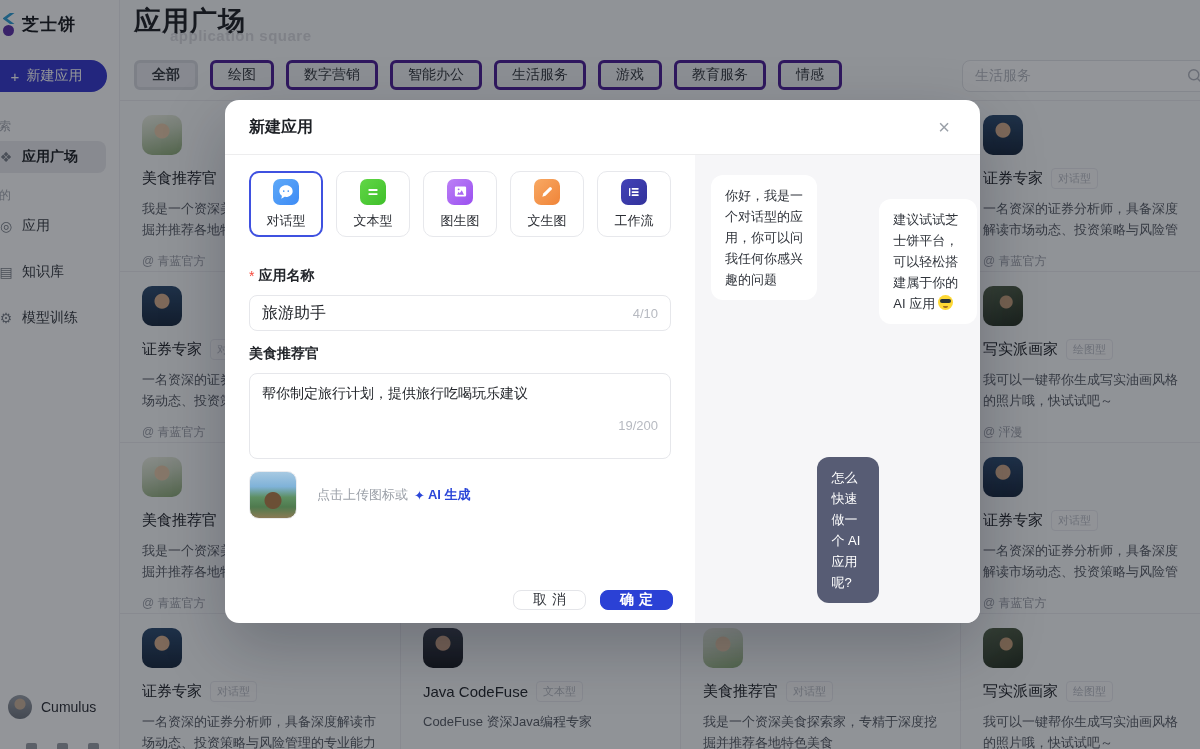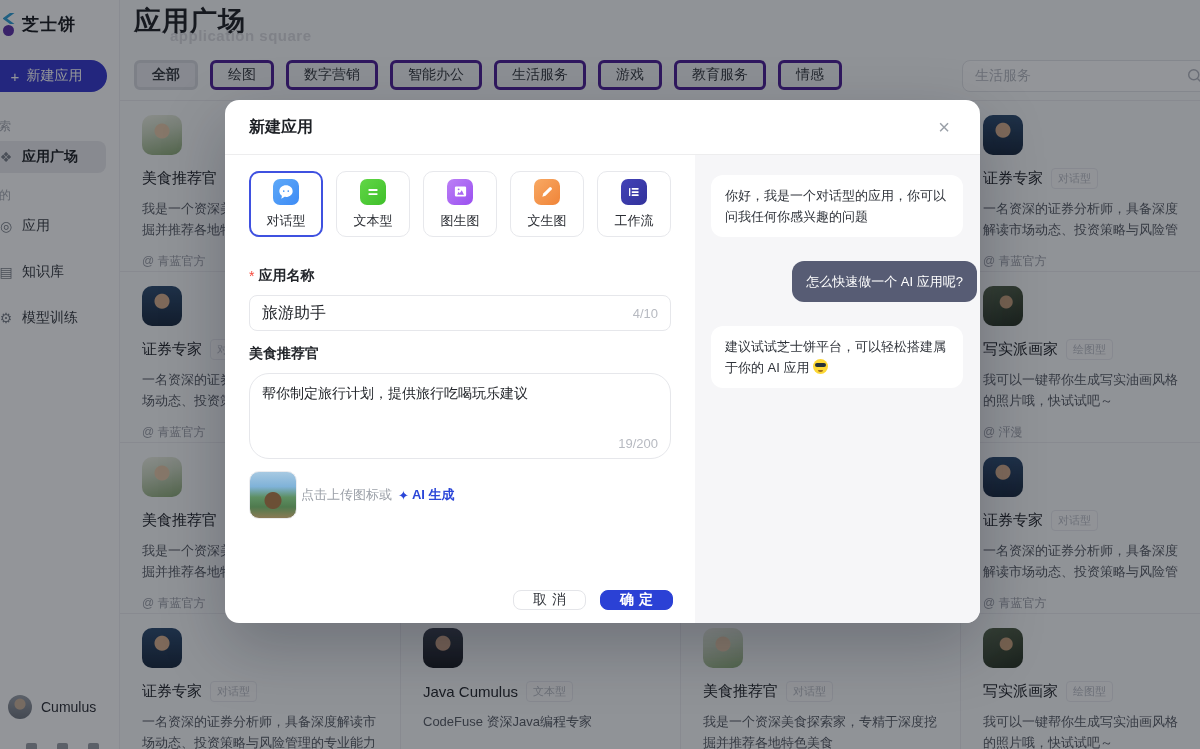--- a/index.html
+++ b/index.html
@@ -74,36 +74,36 @@
   .ti-img  { background:linear-gradient(135deg,#bc80f6,#9a4ff0); }
   .ti-flow { background:linear-gradient(135deg,#4343b8,#32329b); }
   .tlabel { font-size:13px; color:#2a2d33; }
 
   .field-label { display:flex; align-items:center; gap:4px; font-size:14px; font-weight:700; color:#23262b; }
   .req { color:#f5483b; font-weight:400; }
   .lbl1 { margin-top:30px; } .lbl2 { margin-top:14px; } .lbl3 { margin-top:27px; }
   .text-input { margin-top:10px; height:36px; border:1px solid #e6e7eb; border-radius:8px; display:flex; align-items:center; padding:0 12px; }
   .text-input input { border:none; outline:none; flex:1; font-size:16px; color:#23262b; font-family:inherit; background:transparent; }
   .counter { font-size:13px; color:#b7bac1; white-space:nowrap; }
-  .textarea { margin-top:10px; height:86px; border:1px solid #e6e7eb; border-radius:20px; padding:9px 12px; position:relative; }
+  .textarea { margin-top:10px; height:86px; border:1px solid #e6e7eb; border-radius:8px; padding:9px 12px; position:relative; }
   .textarea .ta-text { font-size:14px; color:#23262b; line-height:21px; }
-  .textarea .counter { position:absolute; right:12px; bottom:7px; }
-  .icon-upload-row { margin-top:12px; display:flex; align-items:center; gap:4px; }
+  .textarea .counter { position:absolute; right:12px; bottom:25px; }
+  .icon-upload-row { margin-top:12px; display:flex; align-items:center; gap:20px; }
   .app-icon-thumb { width:48px; height:48px; border-radius:10px; border:1px solid #ececef; cursor:pointer;
     background:radial-gradient(circle at 50% 62%,#6b4f35 0 8px,transparent 9px),
                linear-gradient(180deg,#a7c9e2 0%,#7fb2d8 32%,#5d8f62 55%,#4f7a4e 76%,#8a7a55 100%); }
   .upload-hint { font-size:13px; color:#9ba0a8; display:flex; align-items:center; gap:6px; }
   .ai-link { color:#2b46d8; font-weight:700; cursor:pointer; display:inline-flex; align-items:center; gap:3px; }
   .form-footer { position:absolute; right:22px; bottom:13px; display:flex; gap:14px; }
   .btn { height:20px; min-width:64px; padding:0 14px; border-radius:8px; font-size:14px; display:flex; align-items:center; justify-content:center; letter-spacing:5px; text-indent:5px; cursor:pointer; }
   .btn-cancel { background:#fff; border:1px solid #e4e5e9; color:#33363c; }
   .btn-confirm { background:#2b41d5; border:1px solid #2b41d5; color:#fff; font-weight:700; }
 
   
-  .chat { flex:none; width:298px; background:#f6f6f8; padding:20px 16px; display:flex; flex-direction:column; }
+  .chat { flex:none; width:298px; background:#f6f6f8; padding:20px 16px; display:flex; }
   .bubble { border-radius:12px; padding:10px 14px; font-size:13px; line-height:21px; max-width:252px; }
   .bubble.bot { background:#fff; color:#2f333a; align-self:flex-start; }
   .bubble.user { background:#575c74; color:#fff; align-self:flex-end; margin-top:24px; max-width:236px; }
   .bubble.bot2 { margin-top:24px; }
   .emoji-cool { display:inline-block; width:15px; height:15px; border-radius:50%; background:#fdd835; position:relative; vertical-align:-2px; margin-left:3px; }
   .emoji-cool:before { content:""; position:absolute; left:2px; right:2px; top:4px; height:4px; background:#263238; border-radius:2px; }
   .emoji-cool:after { content:""; position:absolute; left:5px; right:5px; bottom:2px; height:2px; border-radius:0 0 3px 3px; background:#a1701f; }
 </style>
 </head>
 <body>
@@ -213,21 +213,21 @@
             <span class="ctitle">证券专家</span>
             <span class="badge">对话型</span>
           </div>
         <div class="cdesc">一名资深的证券分析师，具备深度解读市场动态、投资策略与风险管理的专业能力</div>
         <div class="cfoot"></div>
       </div>
 
       <div class="cell bl" style="grid-area:4/2">
         <div class="avatar av-java"></div>
         <div class="trow">
-            <span class="ctitle">Java Cumulus</span>
+            <span class="ctitle">Java CodeFuse</span>
             <span class="badge">文本型</span>
           </div>
         <div class="cdesc">CodeFuse 资深Java编程专家</div>
         <div class="cfoot"></div>
       </div>
       <div class="cell bl" style="grid-area:4/3">
         <div class="avatar av-food"></div>
         <div class="trow">
             <span class="ctitle">美食推荐官</span>
             <span class="badge">对话型</span>

